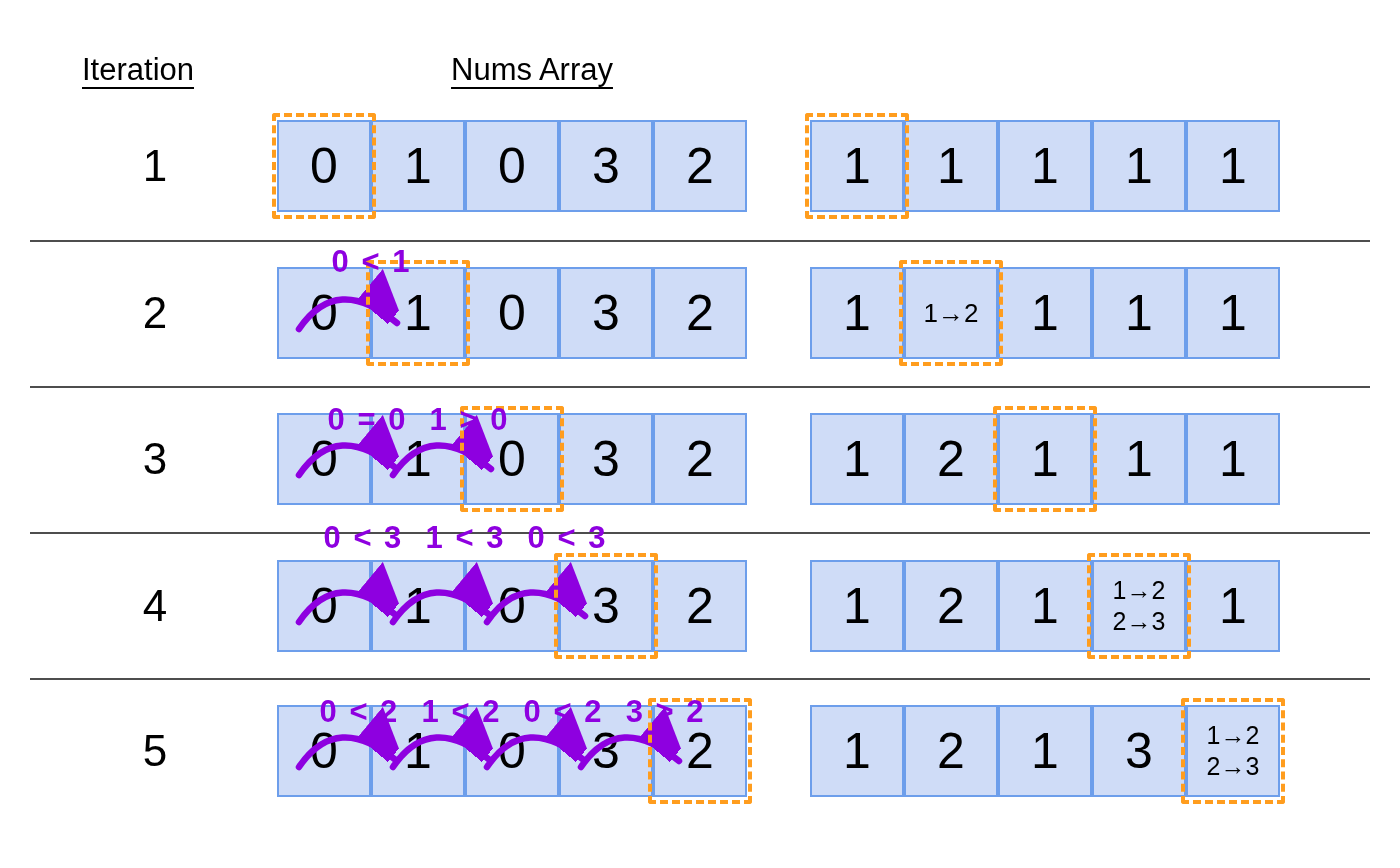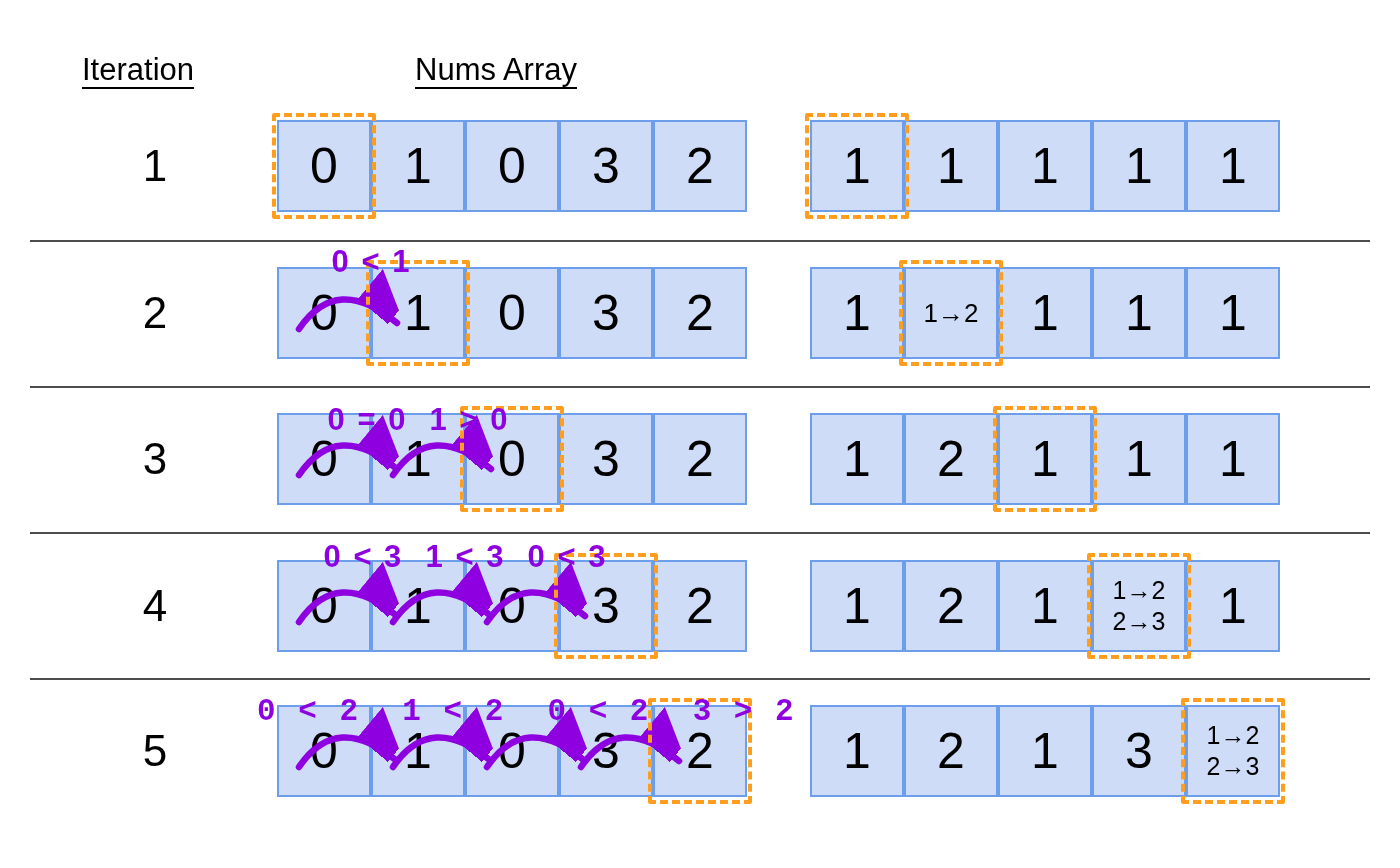--- a/index.html
+++ b/index.html
@@ -41,21 +41,21 @@
   .divider{
     position:absolute;left:30px;width:1340px;height:0;
     border-top:2px solid var(--divider-color);
   }
 </style>
 </head>
 <body>
 
 <div id="stage" style="--cell-fill: #cfdcf7; --cell-border: #6d9eeb; --dash-color: #ff9d1e; --purple: #8e00e0; --divider-color: #4d4d4d;">
   <div class="col-header" style="left:138px">Iteration</div>
-  <div class="col-header" style="left:496px">Nums Array</div>
+  <div class="col-header" style="left:532px">Nums Array</div>
   <div id="rows-root">
       <div class="iter-num" style="left: 155px; top: 166px;">1</div>
       <div class="array" style="left: 277px; top: 120px; width: 470px;">
         <div class="cell" style="left: 0px;">
           <div>0</div>
         </div>
         <div class="cell" style="left: 94px;">
           <div>1</div>
         </div>
         <div class="cell" style="left: 188px;">
@@ -202,21 +202,21 @@
           <defs>
             <marker id="ah3" markerWidth="6" markerHeight="6" refX="7" refY="5" orient="auto" markerUnits="strokeWidth">
               <path d="M0,0 L9,5 L0,10 z" fill="#8e00e0"></path>
             </marker>
           </defs>
           <path d="M 22 62 Q 60 6, 120 56" fill="none" stroke="#8e00e0" stroke-width="6.5" stroke-linecap="round" marker-end="url(#ah3)"></path>
           <path d="M 116 62 Q 154 6, 214 56" fill="none" stroke="#8e00e0" stroke-width="6.5" stroke-linecap="round" marker-end="url(#ah3)"></path>
           <path d="M 210 62 Q 248 6, 308 56" fill="none" stroke="#8e00e0" stroke-width="6.5" stroke-linecap="round" marker-end="url(#ah3)"></path>
         </svg>
       </div>
-      <div class="annotation" style="left: 257px; width: 416px; top: 539px;">0 &lt; 3  1 &lt; 3  0 &lt; 3</div>
+      <div class="annotation" style="left: 257px; width: 416px; top: 520px;">0 &lt; 3  1 &lt; 3  0 &lt; 3</div>
       <div class="array" style="left: 810px; top: 560px; width: 470px;">
         <div class="cell" style="left: 0px;">
           <div>1</div>
         </div>
         <div class="cell" style="left: 94px;">
           <div>2</div>
         </div>
         <div class="cell" style="left: 188px;">
           <div>1</div>
         </div>
@@ -252,21 +252,21 @@
             <marker id="ah4" markerWidth="6" markerHeight="6" refX="7" refY="5" orient="auto" markerUnits="strokeWidth">
               <path d="M0,0 L9,5 L0,10 z" fill="#8e00e0"></path>
             </marker>
           </defs>
           <path d="M 22 62 Q 60 6, 120 56" fill="none" stroke="#8e00e0" stroke-width="6.5" stroke-linecap="round" marker-end="url(#ah4)"></path>
           <path d="M 116 62 Q 154 6, 214 56" fill="none" stroke="#8e00e0" stroke-width="6.5" stroke-linecap="round" marker-end="url(#ah4)"></path>
           <path d="M 210 62 Q 248 6, 308 56" fill="none" stroke="#8e00e0" stroke-width="6.5" stroke-linecap="round" marker-end="url(#ah4)"></path>
           <path d="M 304 62 Q 342 6, 402 56" fill="none" stroke="#8e00e0" stroke-width="6.5" stroke-linecap="round" marker-end="url(#ah4)"></path>
         </svg>
       </div>
-      <div class="annotation" style="left: 257px; width: 510px; top: 694px; font-family: Liberation Mono, monospace;">0 &lt; 2  1 &lt; 2  0 &lt; 2  3 &gt; 2</div>
+      <div class="annotation" style="left: 257px; width: 510px; top: 694px;">0 &lt; 2  1 &lt; 2  0 &lt; 2  3 &gt; 2</div>
       <div class="array" style="left: 810px; top: 705px; width: 470px;">
         <div class="cell" style="left: 0px;">
           <div>1</div>
         </div>
         <div class="cell" style="left: 94px;">
           <div>2</div>
         </div>
         <div class="cell" style="left: 188px;">
           <div>1</div>
         </div>

